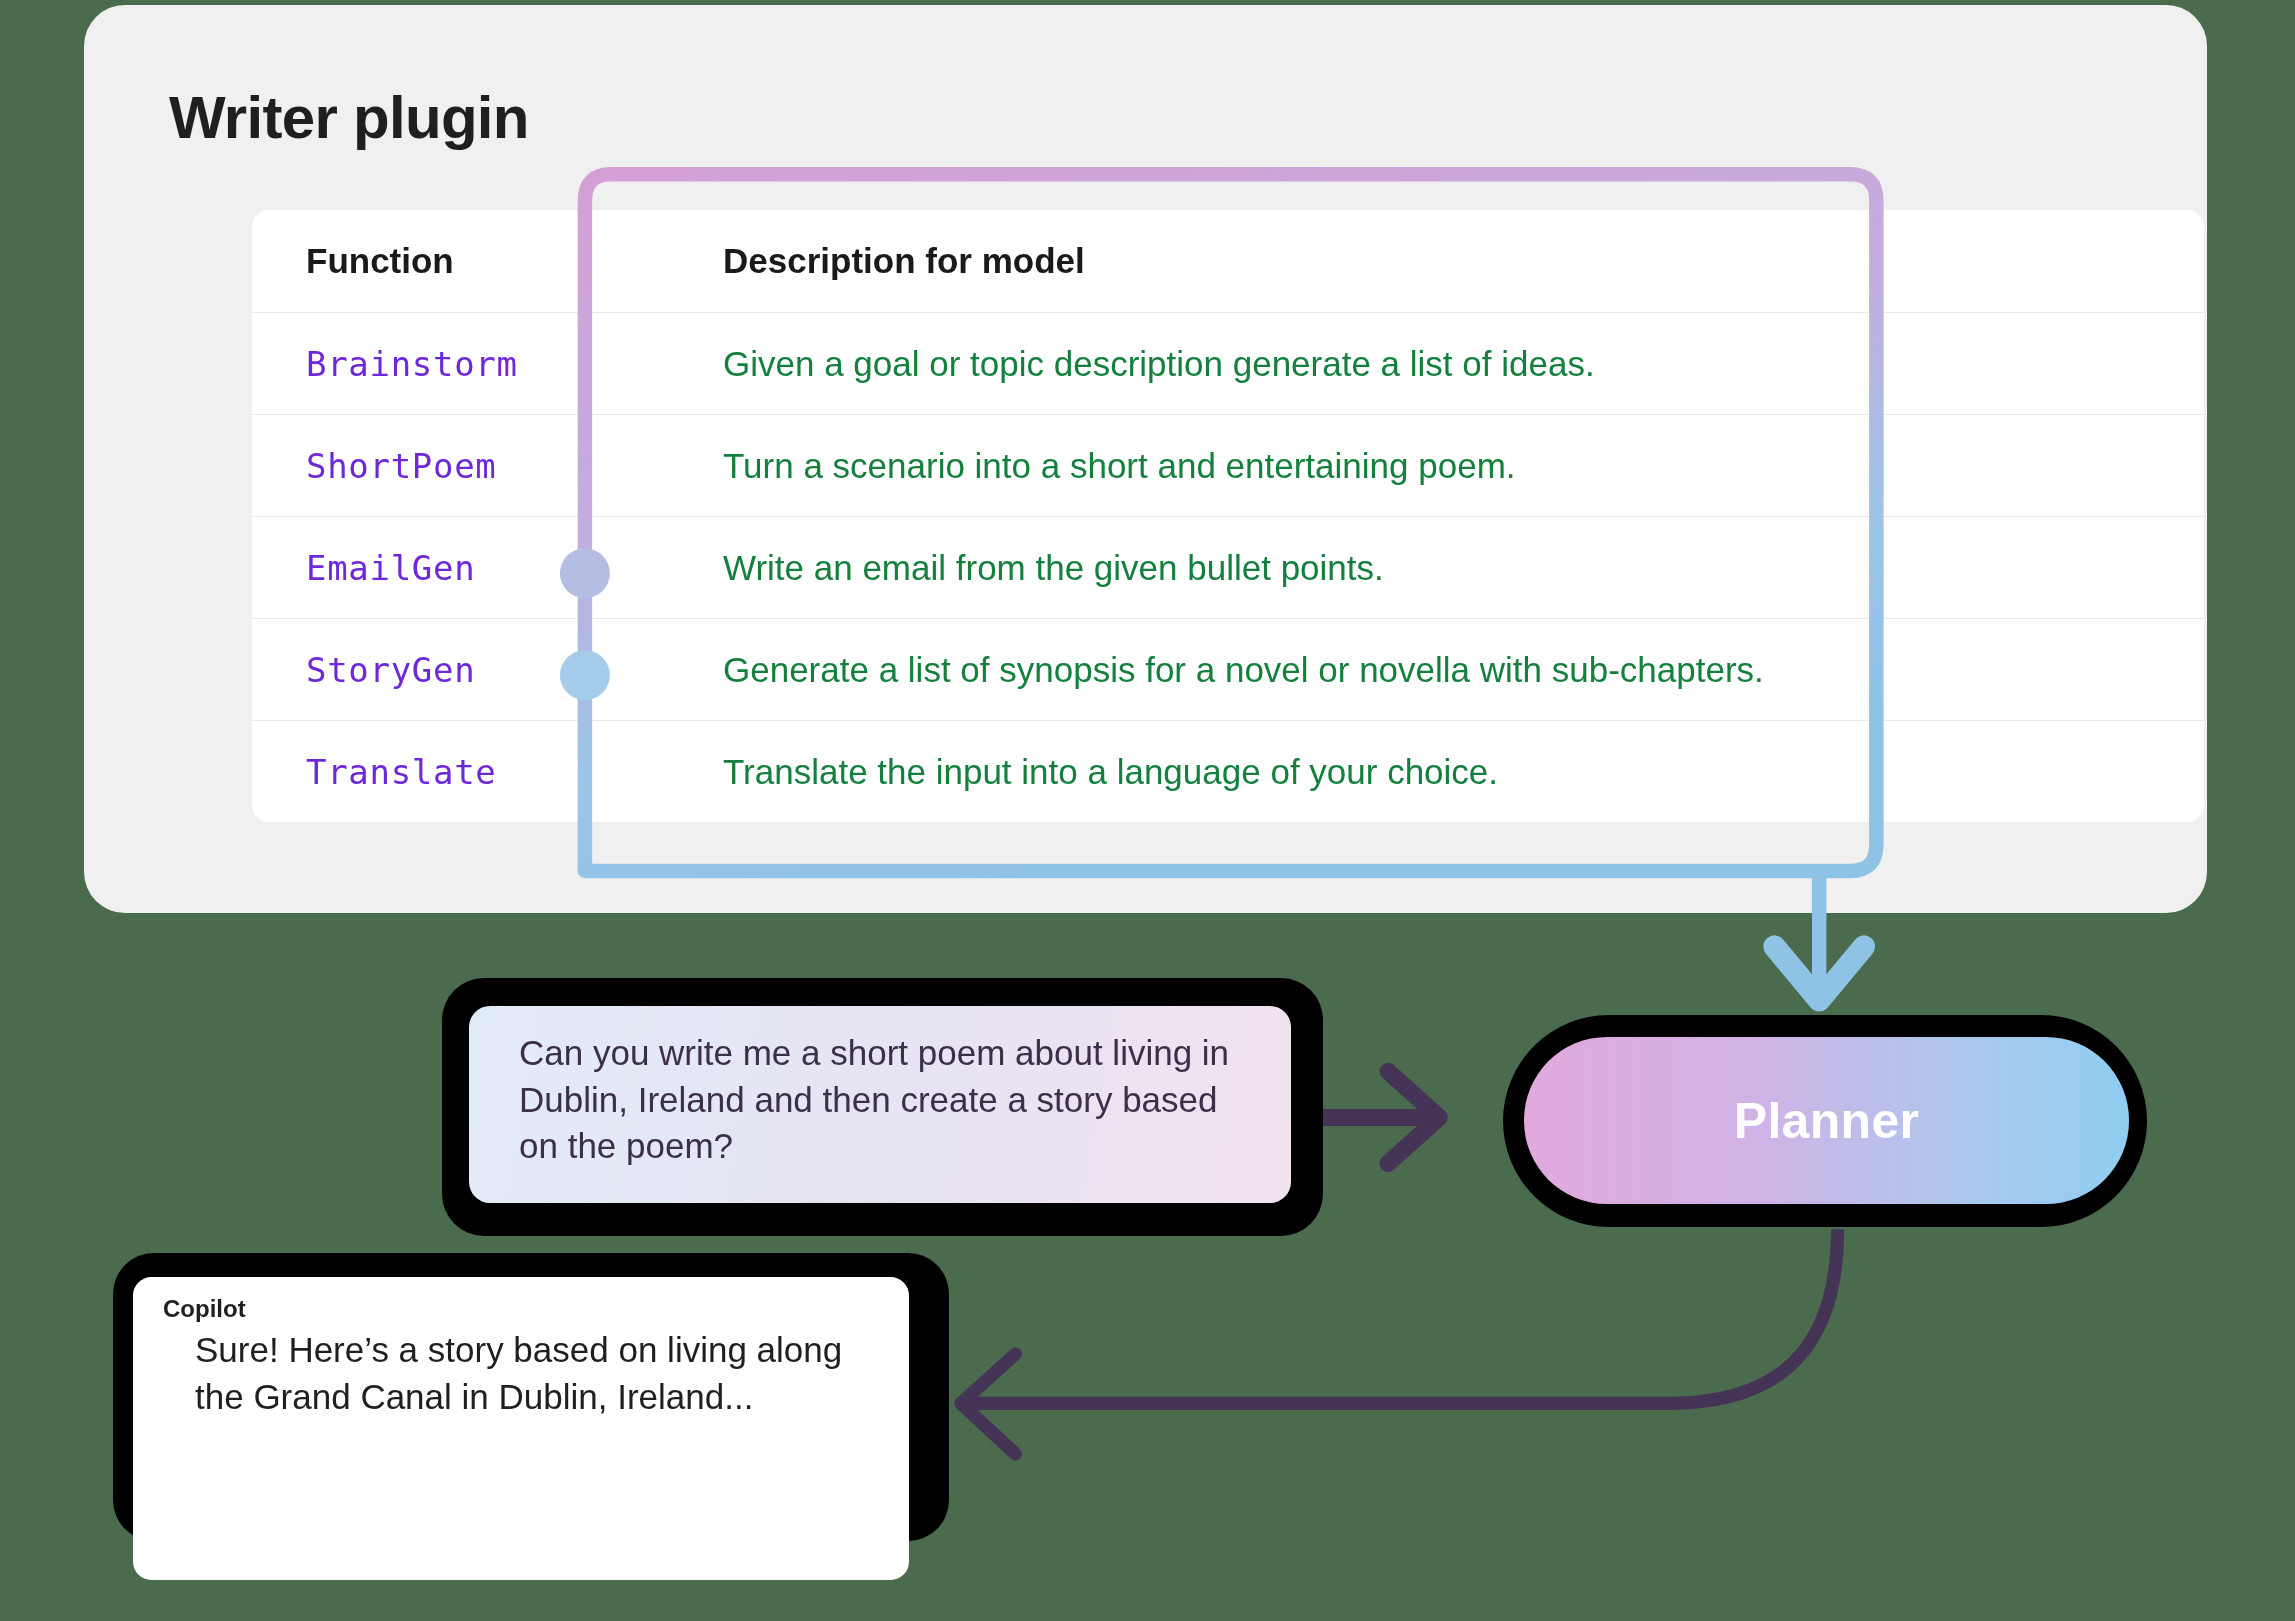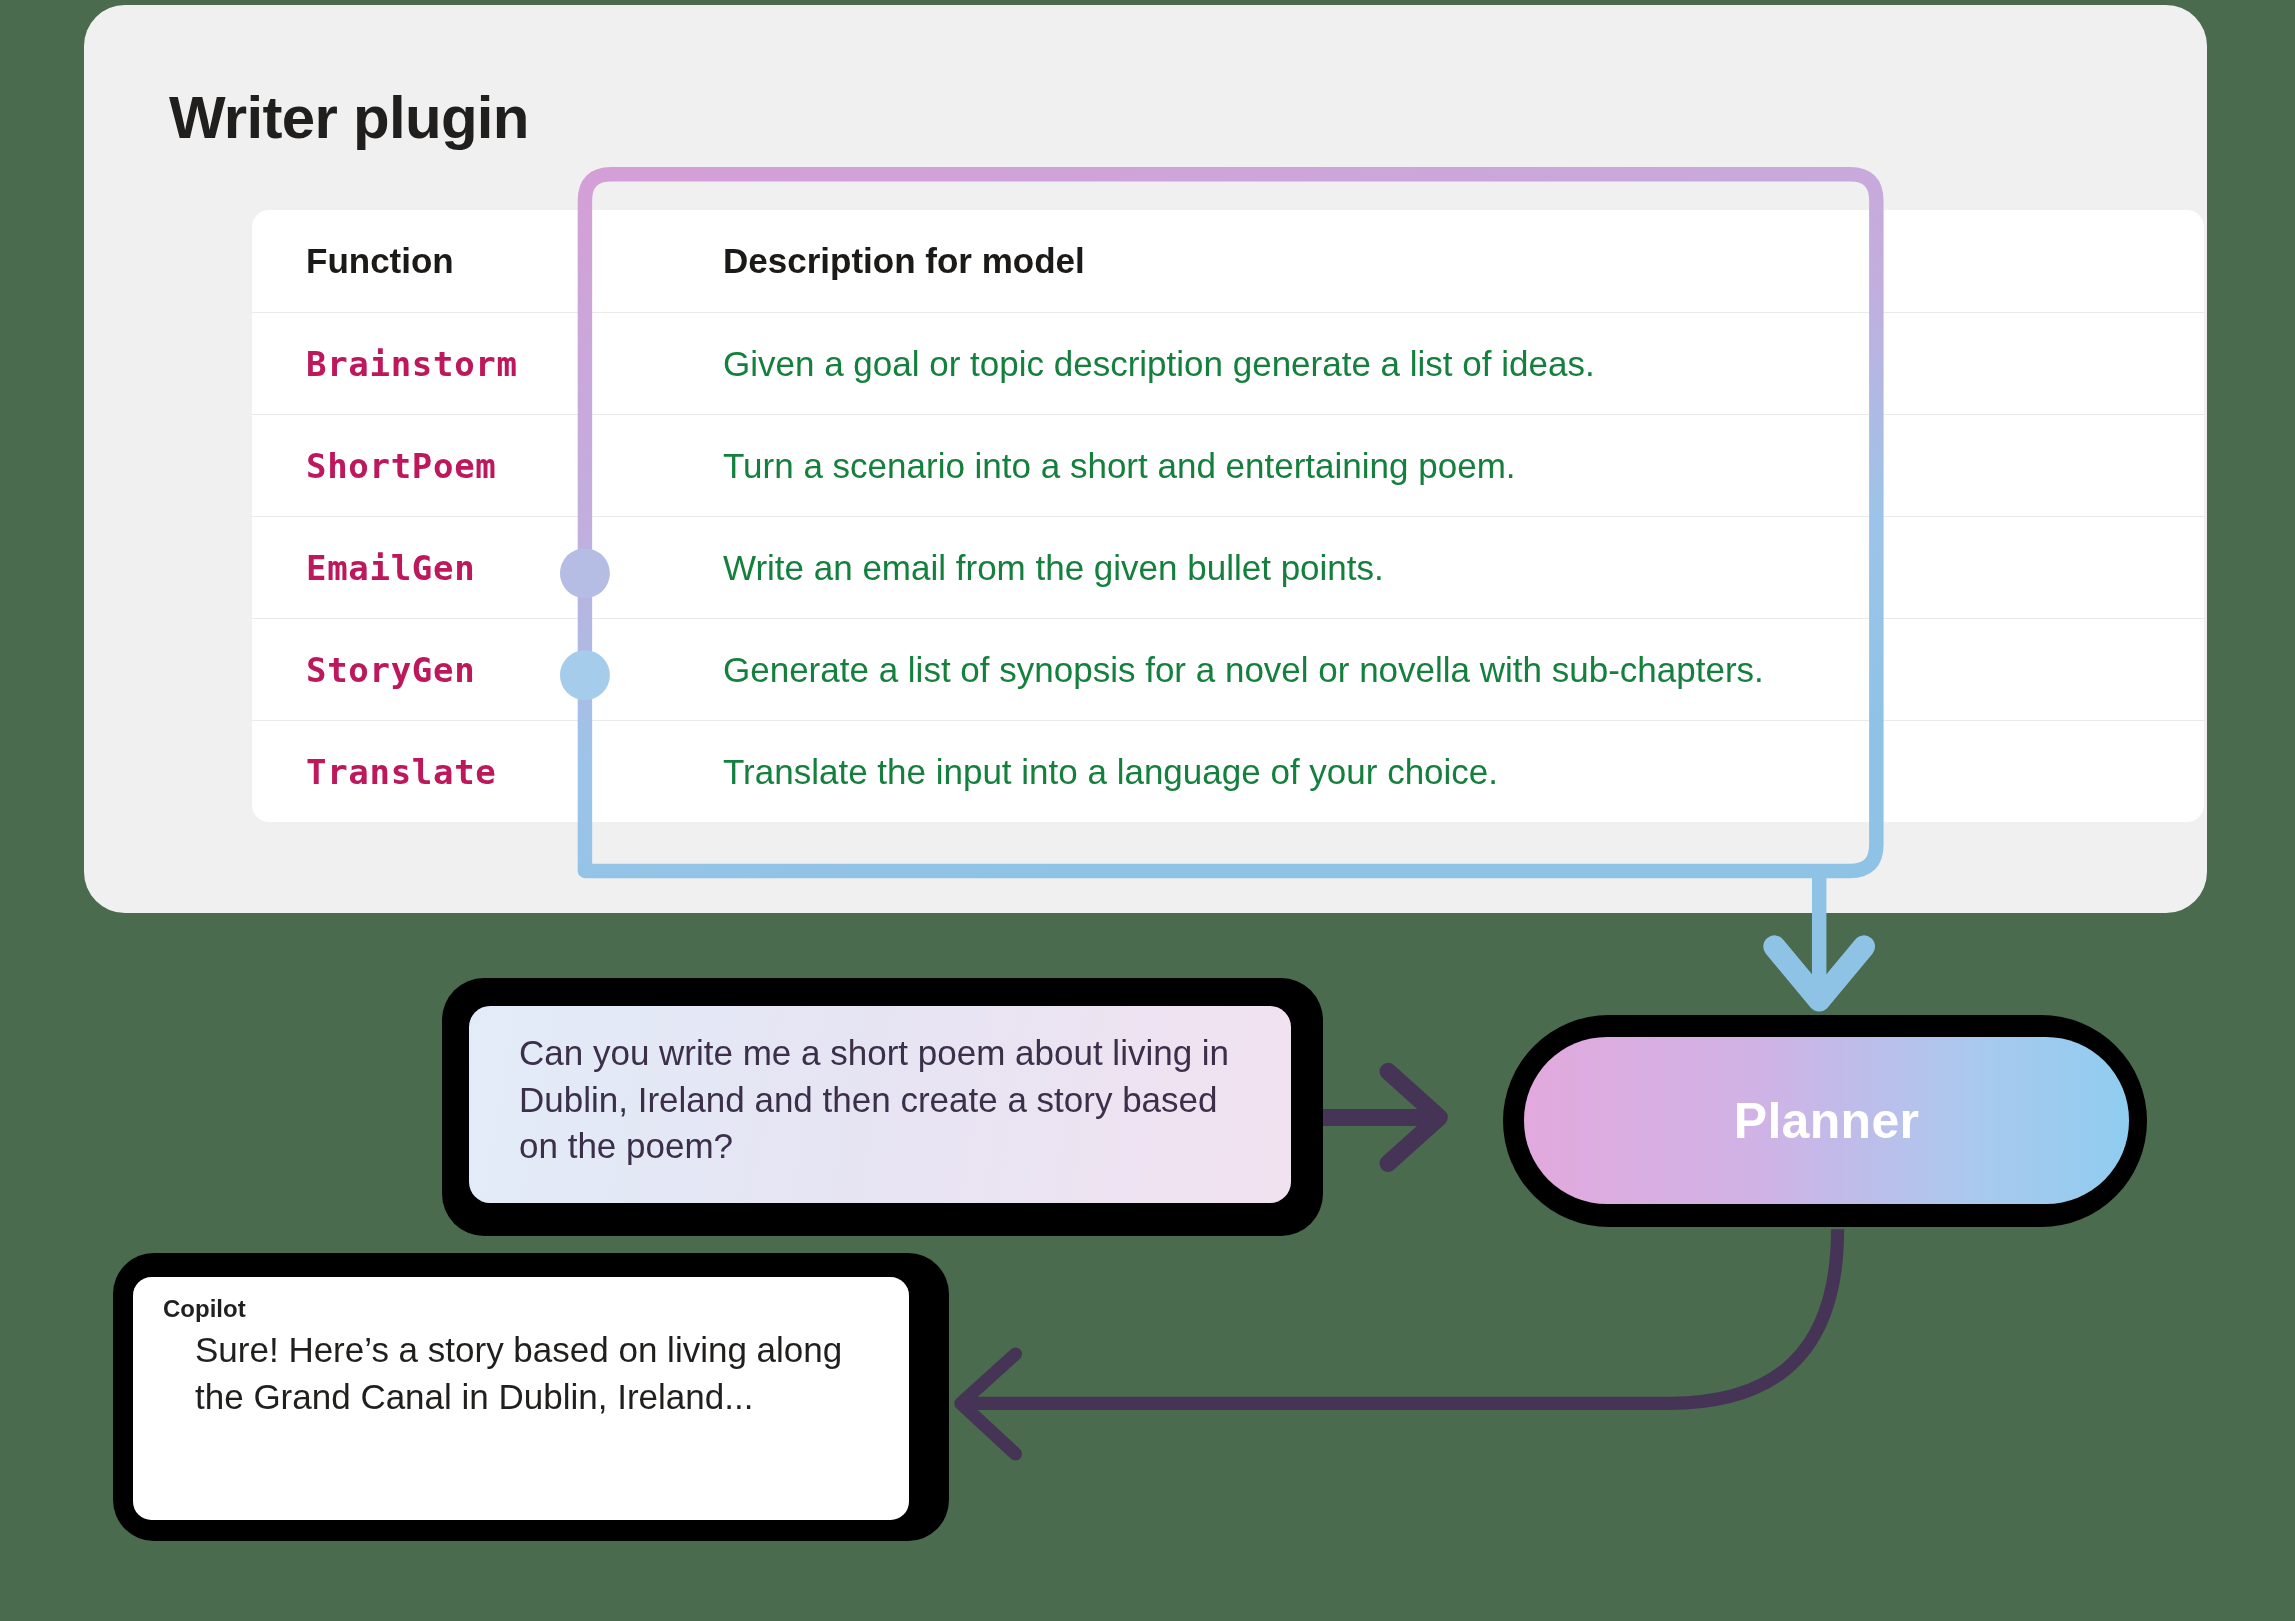--- a/index.html
+++ b/index.html
@@ -25,21 +25,21 @@
   
   .fn-table{
     position:absolute;left:168px;top:205px;width:1952px;
     background:#ffffff;border-radius:17px;overflow:hidden;
   }
   .fn-row{display:flex;align-items:center;height:102px;box-sizing:border-box;}
   .fn-row + .fn-row{border-top:1.3px solid #eaeaea;}
   .fn-col-name{
     width:424px;box-sizing:border-box;padding-left:54px;
     font-family:"DejaVu Sans Mono", monospace;
-    font-size:34px;color:#be185d;letter-spacing:0.7px;white-space:nowrap;font-weight:bold;
+    font-size:34px;color:#6d28d9;letter-spacing:0.7px;white-space:nowrap;
   }
   .fn-col-desc{
     flex:1;box-sizing:border-box;padding-left:47px;
     font-size:35px;color:#15803d;white-space:nowrap;
   }
   .fn-head .fn-col-name,
   .fn-head .fn-col-desc{
     font-family:"Liberation Sans", sans-serif;
     font-weight:bold;font-size:35px;letter-spacing:0;color:#1b1a19;
   }
@@ -60,21 +60,21 @@
     padding:24px 29px;box-sizing:border-box;
   }
   .user-bubble-text{
     font-size:35px;line-height:1.33;color:#3b2f4a;margin-left:21px;
   }
 
   .copilot-bubble-shadow{
     left:113px;top:1253px;width:836px;height:288px;border-radius:41px;
   }
   .copilot-bubble{
-    position:absolute;left:133px;top:1277px;width:776px;height:243px;
+    position:absolute;left:133px;top:1277px;width:776px;height:303px;
     border-radius:18.4px;background:#ffffff;
     padding:18.4px 30px;box-sizing:border-box;
   }
   .copilot-name{font-size:24px;font-weight:bold;color:#201f1e;margin-bottom:4px;}
   .copilot-text{font-size:35px;line-height:1.32;color:#201f1e;margin-left:32px;}
 
   .planner-shadow{
     left:1503px;top:1015px;width:644px;height:212px;border-radius:106px;
   }
   .planner{

